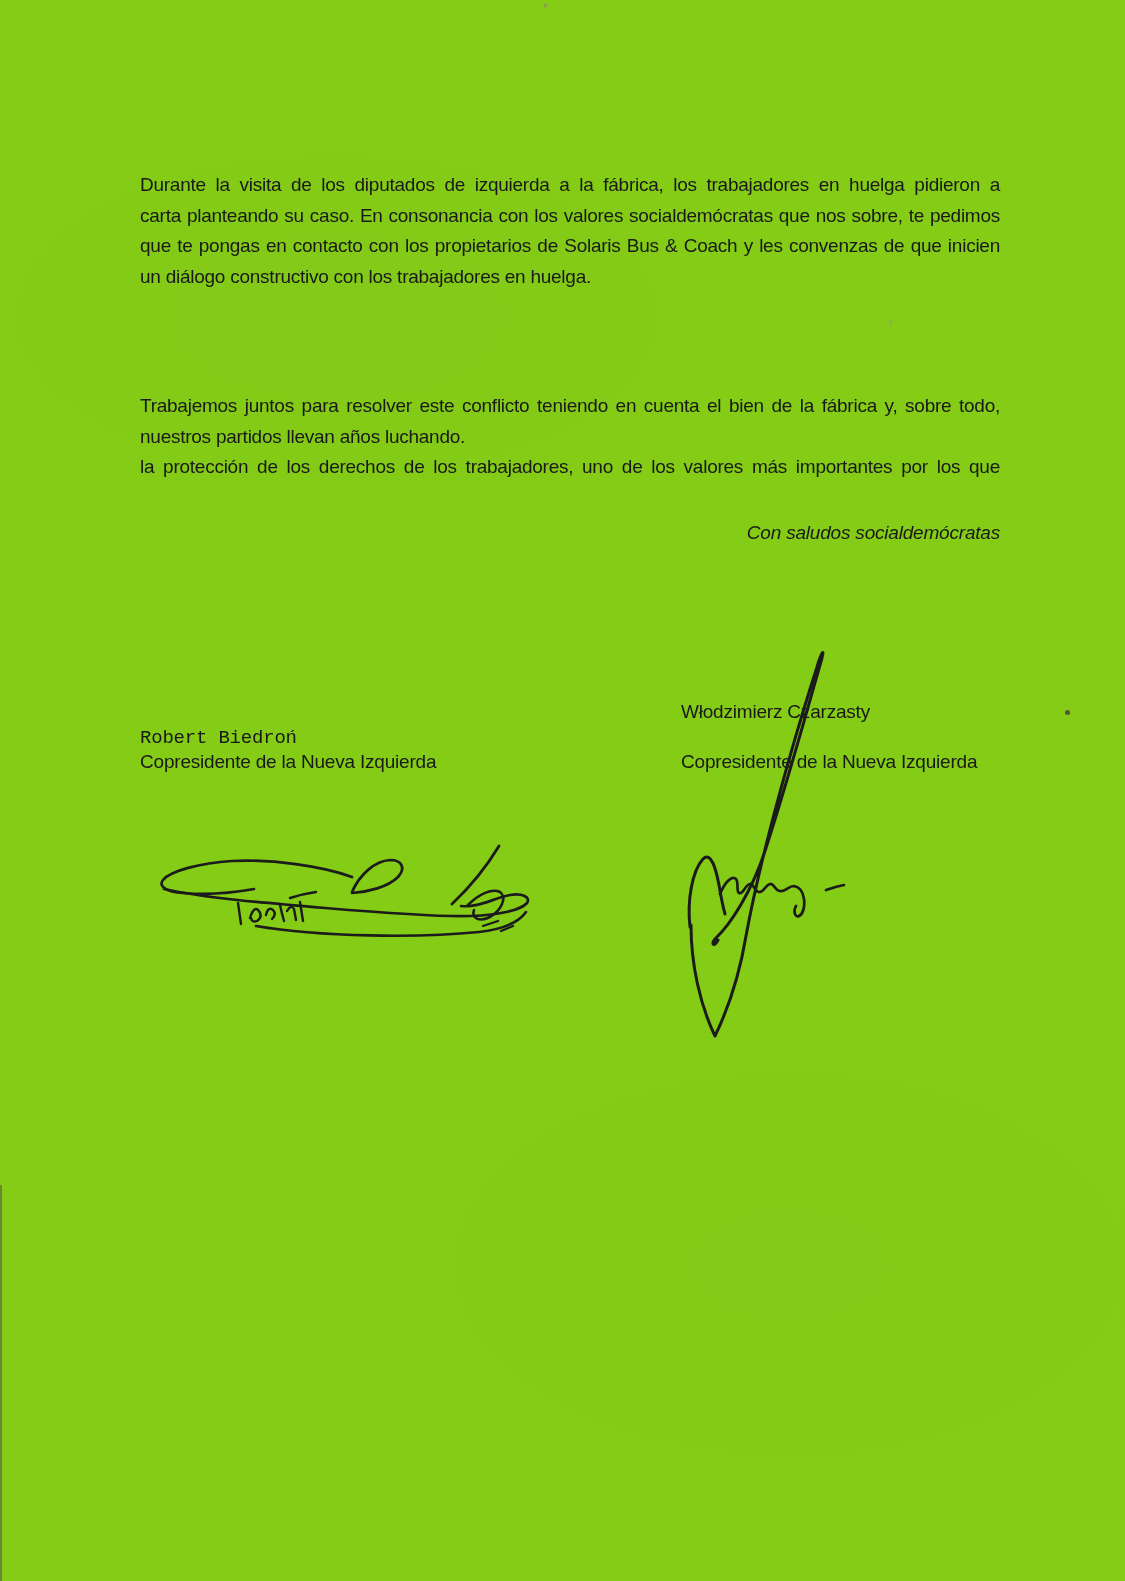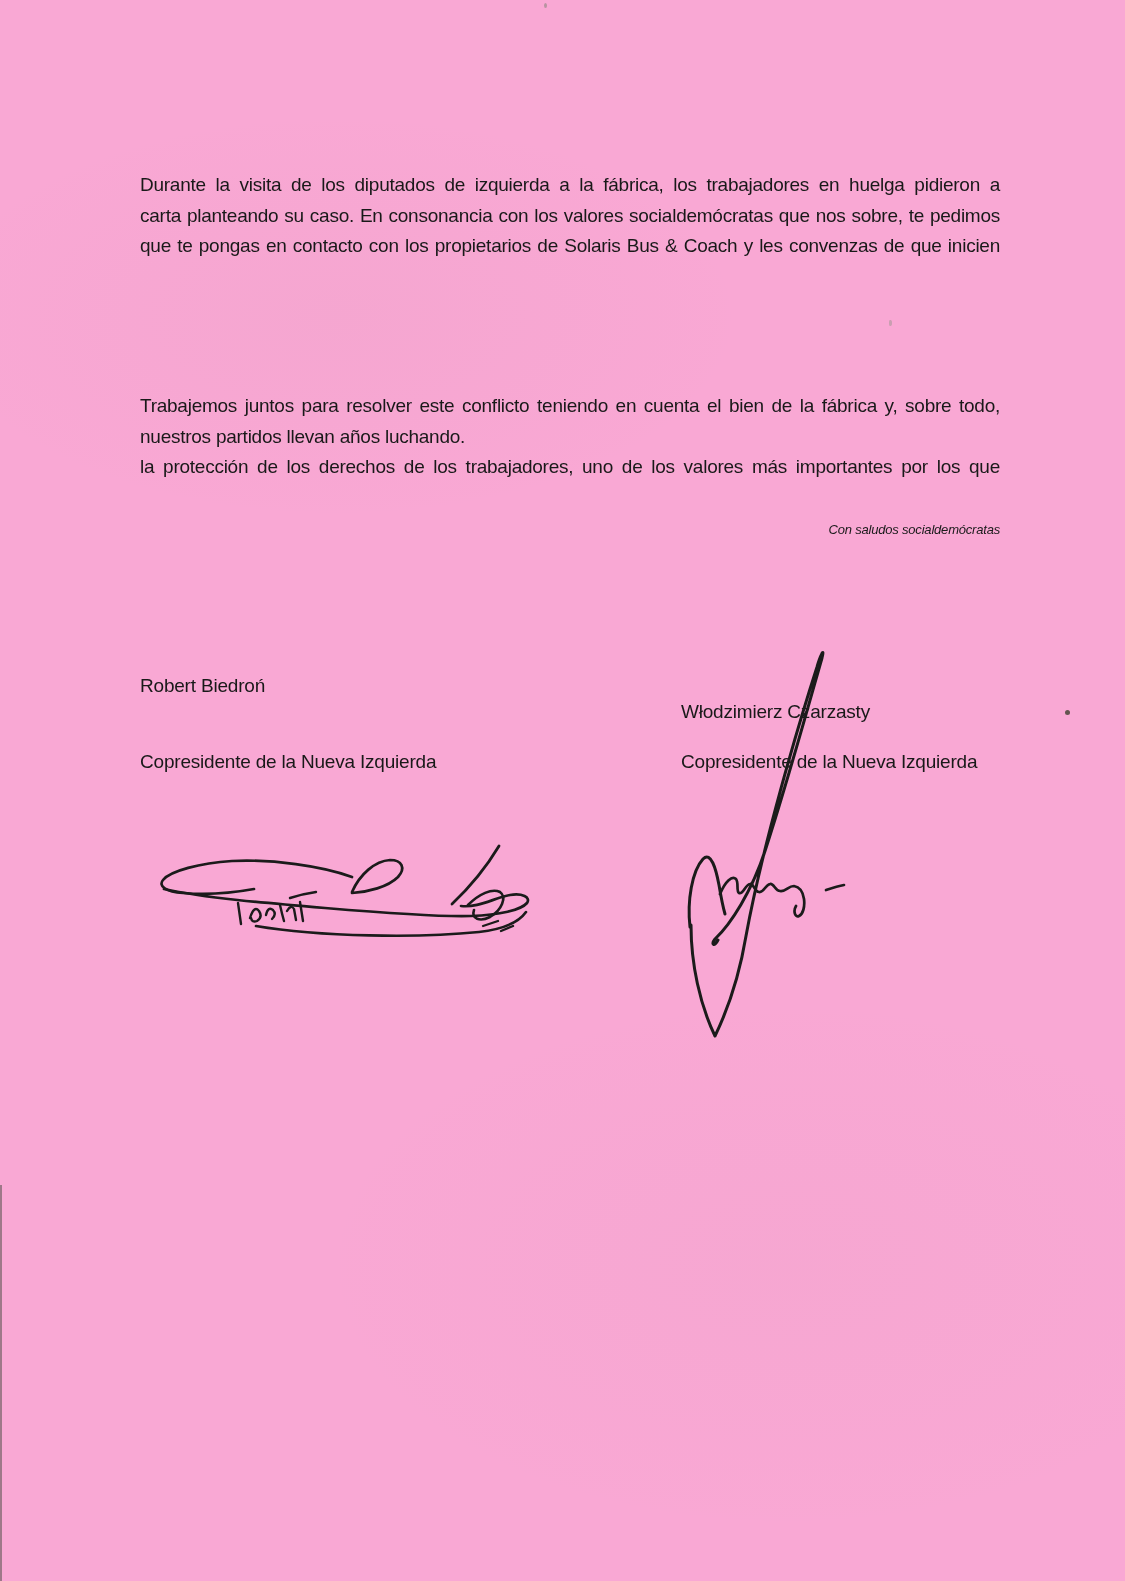--- a/index.html
+++ b/index.html
@@ -5,21 +5,21 @@
   html, body {
     margin: 0;
     padding: 0;
     background: #e8e8e8;
   }
   .page {
     position: relative;
     width: 1125px;
     height: 1581px;
     margin: 0 auto;
-    background: #f9a8d4;
+    background: #84cc16;
     overflow: hidden;
     font-family: "Liberation Sans", "DejaVu Sans", sans-serif;
     color: #1d1d1d;
   }
   
   .page::before {
     content: "";
     position: absolute;
     inset: 0;
     background:
@@ -46,21 +46,21 @@
   .line.last {
     text-align: left;
   }
   .valediction {
     position: absolute;
     left: 140px;
     top: 522px;
     width: 860px;
     text-align: right;
     font-style: italic;
-    font-size: 13px;
+    font-size: 19px;
     letter-spacing: -0.2px;
     color: #1a1a1a;
   }
   .sig-name {
     position: absolute;
     font-size: 19px;
     letter-spacing: -0.2px;
     color: #191919;
     white-space: nowrap;
   }
@@ -95,31 +95,32 @@
 </style>
 </head>
 <body>
 
 <div class="page">
 
   <div class="body-text" style="top:170px;">
     <div class="line just">Durante la visita de los diputados de izquierda a la fábrica, los trabajadores en huelga pidieron a</div>
     <div class="line just">carta planteando su caso. En consonancia con los valores socialdemócratas que nos sobre, te pedimos</div>
     <div class="line just">que te pongas en contacto con los propietarios de Solaris Bus &amp; Coach y les convenzas de que inicien</div>
+    <div class="line last">un diálogo constructivo con los trabajadores en huelga.</div>
   </div>
 
   <div class="body-text" style="top:391px;">
     <div class="line just">Trabajemos juntos para resolver este conflicto teniendo en cuenta el bien de la fábrica y, sobre todo,</div>
     <div class="line last">nuestros partidos llevan años luchando.</div>
     <div class="line just">la protección de los derechos de los trabajadores, uno de los valores más importantes por los que</div>
   </div>
 
   <div class="valediction">Con saludos socialdemócratas</div>
 
-  <div class="sig-name" style="left:140px; top:675px;">Robert Biedroń</div>
+  <div class="sig-name" style="left:140px; top:727px;font-family:Liberation Mono, monospace;">Robert Biedroń</div>
   <div class="sig-name" style="left:140px; top:751px;">Copresidente de la Nueva Izquierda</div>
 
   <div class="sig-name" style="left:681px; top:701px;">Włodzimierz Czarzasty</div>
   <div class="sig-name" style="left:681px; top:751px;">Copresidente de la Nueva Izquierda</div>
 
   <svg class="sig-svg" style="left:150px; top:838px;" width="395" height="108" viewBox="150 838 395 108">
 
     <path stroke-width="2.7" d="M 352,877
       C 322,866 272,859 232,861
       C 200,863 170,871 163,880

